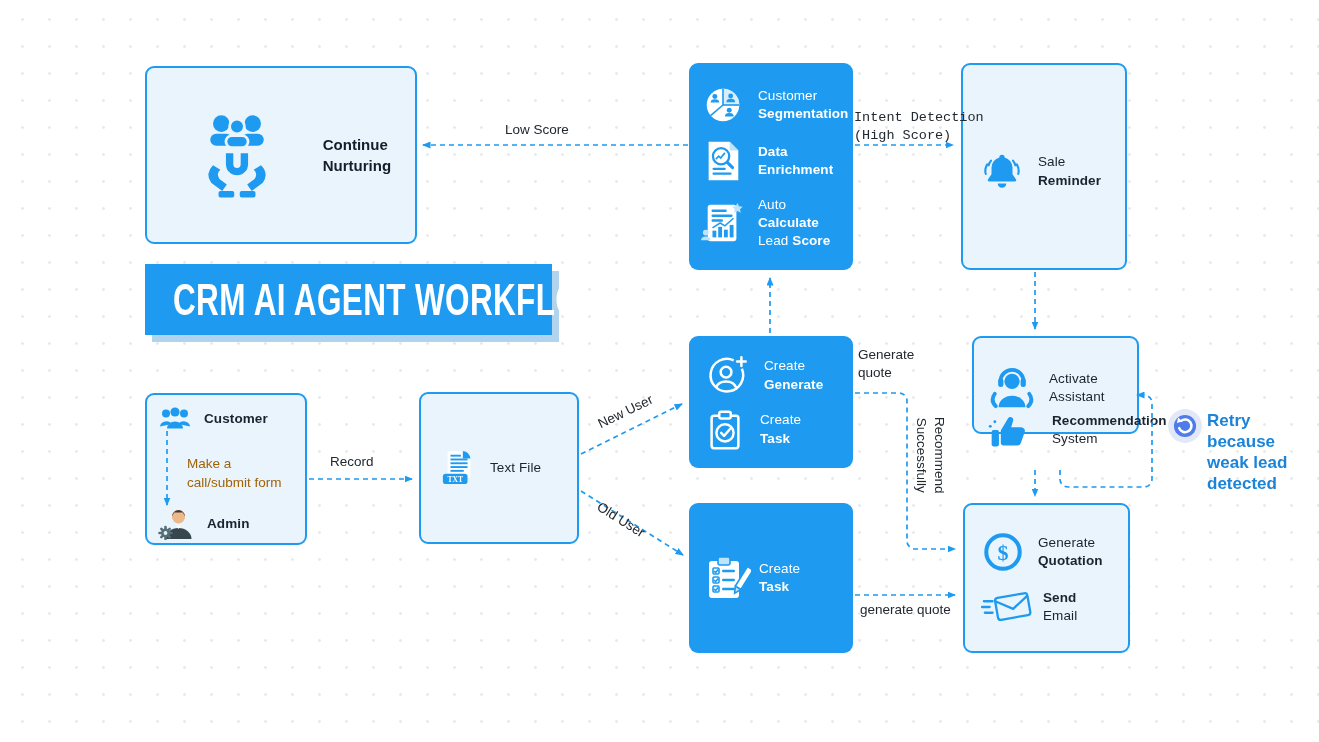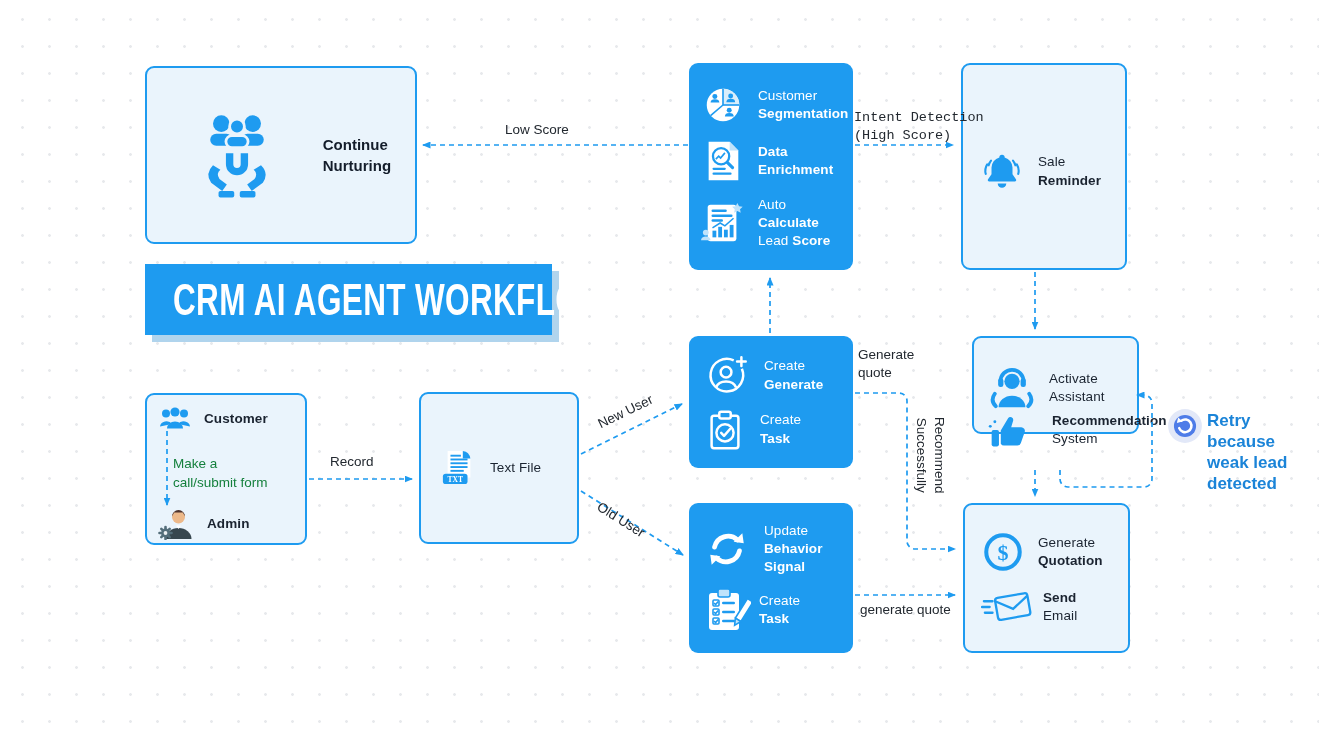--- a/index.html
+++ b/index.html
@@ -17,21 +17,21 @@
   .b{font-weight:700;}
   .bigtxt{font-size:15px;font-weight:700;color:#141d2b;line-height:1.4;}
   .banner{position:absolute;left:145px;top:264px;width:407px;height:71px;background:#1E9BF0;
     box-shadow:7px 7px 0 rgba(80,160,215,.45);display:flex;align-items:center;padding-left:28px;box-sizing:border-box;}
   .banner-text{color:#fff;font-size:45px;font-weight:800;letter-spacing:.5px;white-space:nowrap;
     transform:scaleX(.70);transform-origin:left center;}
   .lbl{position:absolute;font-size:13.5px;color:#22282f;line-height:1.35;}
   .arrows{position:absolute;left:0;top:0;pointer-events:none;}
   .annot-text{position:absolute;left:1207px;top:410px;width:110px;font-size:17px;font-weight:700;color:#1b84d8;line-height:1.24;}
   .annot-icon{position:absolute;left:1166px;top:407px;}
-  .note{position:absolute;left:26px;top:60px;font-size:13.5px;color:#15803d;line-height:1.4;}
+  .note{position:absolute;left:40px;top:60px;font-size:13.5px;color:#a16207;line-height:1.4;}
   .abs{position:absolute;}
 </style>
 </head>
 <body>
 
 <div class="canvas">
 
   <div class="box light" style="left:145px;top:66px;width:272px;height:178px;flex-direction:row;align-items:center;gap:34px;padding-left:46px;">
     <span class="ico">
       <svg width="72" height="88" viewBox="0 0 78 92" fill="#1E9BF0">
@@ -272,35 +272,20 @@
         </svg>
       </span>
       <div class="txt">
         <div><span class="b">Recommendation</span></div>
         <div><span>System</span></div>
       </div>
     </div>
   </div>
 
   <div class="box blue" style="left:689px;top:503px;width:164px;height:150px;padding:14px 14px;">
-    <div class="item">
-      <span class="ico">
-        <svg width="48" height="44" viewBox="0 0 50 46" fill="none" stroke="#fff" stroke-width="5" stroke-linecap="round">
-          <path d="M12,21 a14.5,14.5 0 0 1 24,-7.5"></path>
-          <path d="M38,25 a14.5,14.5 0 0 1 -24,7.5"></path>
-          <path d="M41,6.5 l1.5,10.5 -10.5,-1.5 z" fill="#fff" stroke="none"></path>
-          <path d="M9,39.5 l-1.5,-10.5 10.5,1.5 z" fill="#fff" stroke="none"></path>
-        </svg>
-      </span>
-      <div class="txt">
-        <div><span>Update</span></div>
-        <div><span class="b">Behavior</span></div>
-        <div><span class="b">Signal</span></div>
-      </div>
-    </div>
     <div class="item" style="gap:8px;">
       <span class="ico">
         <svg width="48" height="48" viewBox="0 0 48 48">
           <rect x="6" y="7" width="30" height="37" rx="3" fill="#fff"></rect>
           <rect x="15" y="3" width="12" height="8" rx="2" fill="#bfe3fb" stroke="#1E9BF0" stroke-width="1.6"></rect>
           <g stroke="#1E9BF0" stroke-width="1.6" fill="none">
             <rect x="10" y="14" width="6" height="6" rx="1"></rect>
               <rect x="10" y="23" width="6" height="6" rx="1"></rect>
               <rect x="10" y="32" width="6" height="6" rx="1"></rect>
             <path d="M11,17 l1.6,1.6 2.6,-3"></path>

